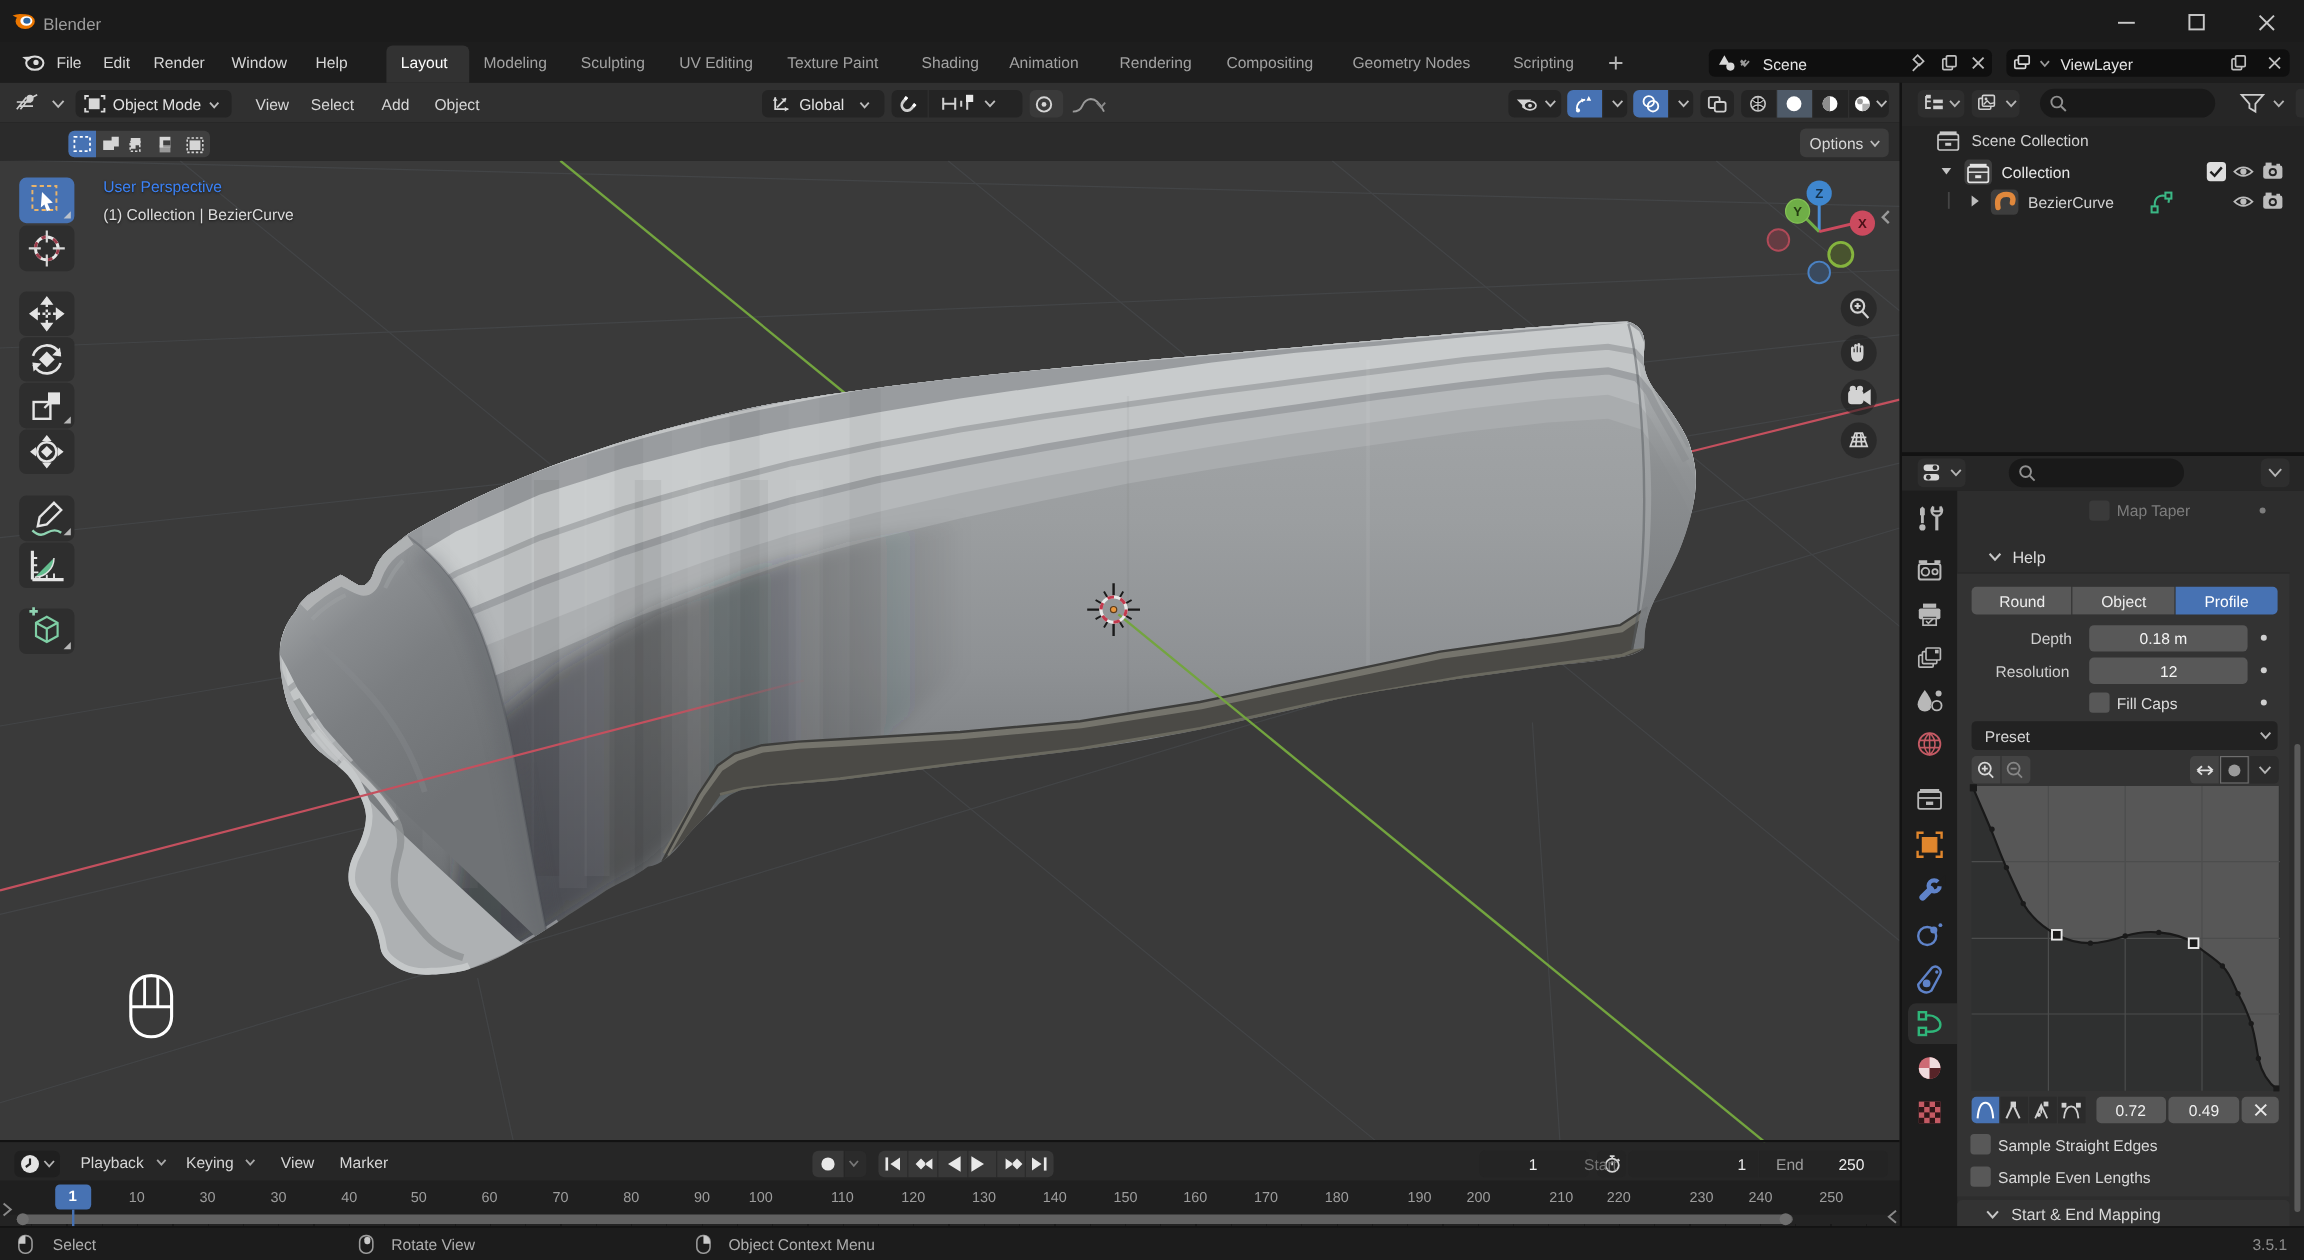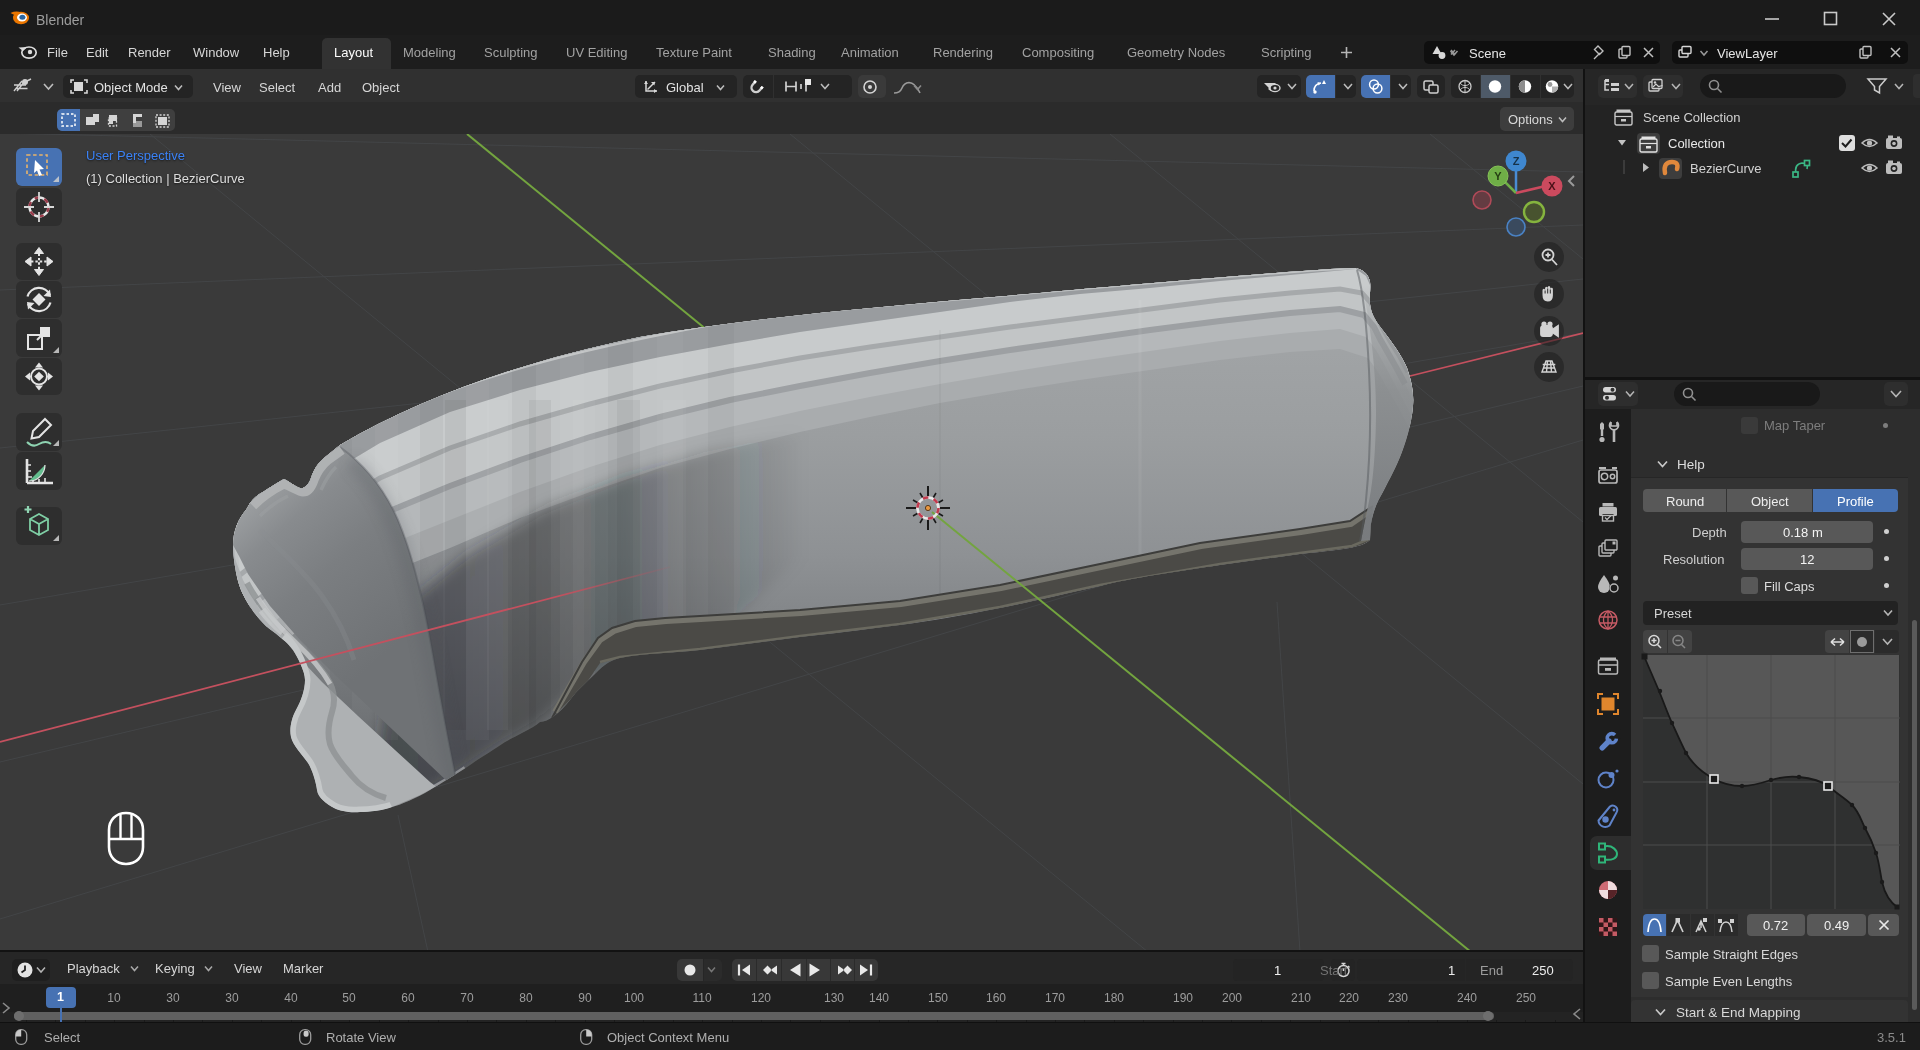--- a/index.html
+++ b/index.html
@@ -862,31 +862,31 @@
     <span style="position:absolute;left:212px;width:40px;text-align:center;top:0">30</span>
     <span style="position:absolute;left:271px;width:40px;text-align:center;top:0">40</span>
     <span style="position:absolute;left:329px;width:40px;text-align:center;top:0">50</span>
     <span style="position:absolute;left:388px;width:40px;text-align:center;top:0">60</span>
     <span style="position:absolute;left:447px;width:40px;text-align:center;top:0">70</span>
     <span style="position:absolute;left:506px;width:40px;text-align:center;top:0">80</span>
     <span style="position:absolute;left:565px;width:40px;text-align:center;top:0">90</span>
     <span style="position:absolute;left:624px;width:40px;text-align:left;top:0">100</span>
     <span style="position:absolute;left:682px;width:40px;text-align:center;top:0">110</span>
     <span style="position:absolute;left:741px;width:40px;text-align:center;top:0">120</span>
-    <span style="position:absolute;left:824px;width:40px;text-align:left;top:0">130</span>
+    <span style="position:absolute;left:800px;width:40px;text-align:center;top:0">130</span>
     <span style="position:absolute;left:859px;width:40px;text-align:center;top:0">140</span>
     <span style="position:absolute;left:918px;width:40px;text-align:center;top:0">150</span>
     <span style="position:absolute;left:976px;width:40px;text-align:center;top:0">160</span>
     <span style="position:absolute;left:1035px;width:40px;text-align:center;top:0">170</span>
     <span style="position:absolute;left:1094px;width:40px;text-align:center;top:0">180</span>
     <span style="position:absolute;left:1153px;width:40px;text-align:right;top:0">190</span>
     <span style="position:absolute;left:1212px;width:40px;text-align:center;top:0">200</span>
     <span style="position:absolute;left:1271px;width:40px;text-align:right;top:0">210</span>
     <span style="position:absolute;left:1329px;width:40px;text-align:center;top:0">220</span>
-    <span style="position:absolute;left:1388px;width:40px;text-align:left;top:0">230</span>
+    <span style="position:absolute;left:1388px;width:40px;text-align:right;top:0">230</span>
     <span style="position:absolute;left:1447px;width:40px;text-align:center;top:0">240</span>
     <span style="position:absolute;left:1506px;width:40px;text-align:center;top:0">250</span>
   </div>
 <div class="ab" style="left:46px;top:987px;width:30px;height:21px;background:#4772b3;border-radius:4px"></div>
 <div class="txt" style="left:57px;top:991px;color:#fff;font-weight:bold;font-size:12.5px">1</div>
 
 <div class="ab" style="left:14px;top:1012px;width:1480px;height:8px;background:#606060;border-radius:4px"></div>
 <div class="ab" style="left:14px;top:1011px;width:10px;height:10px;background:#6e6e6e;border-radius:50%"></div>
 <div class="ab" style="left:1483px;top:1011px;width:10px;height:10px;background:#6e6e6e;border-radius:50%"></div>
 <div class="ab" style="left:60px;top:1008px;width:2px;height:14px;background:#4772b3"></div>

